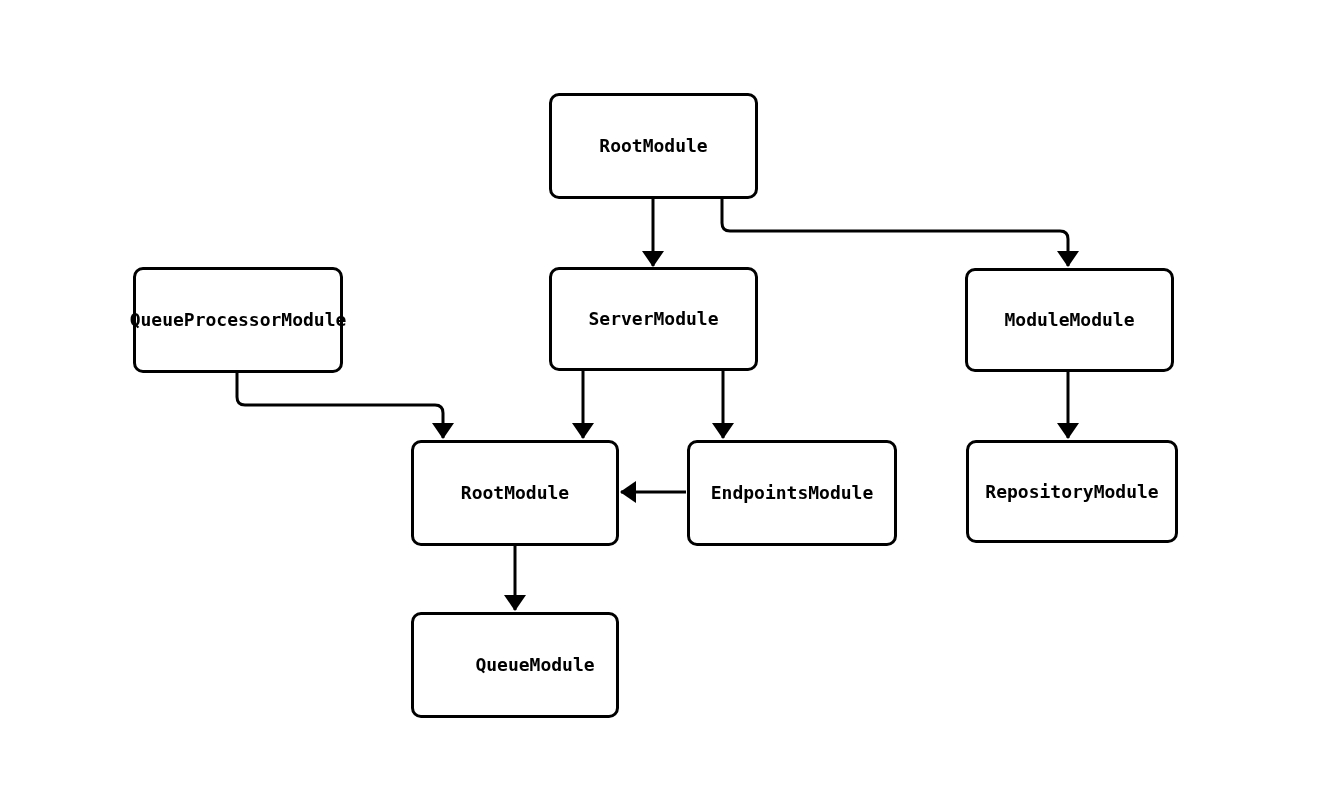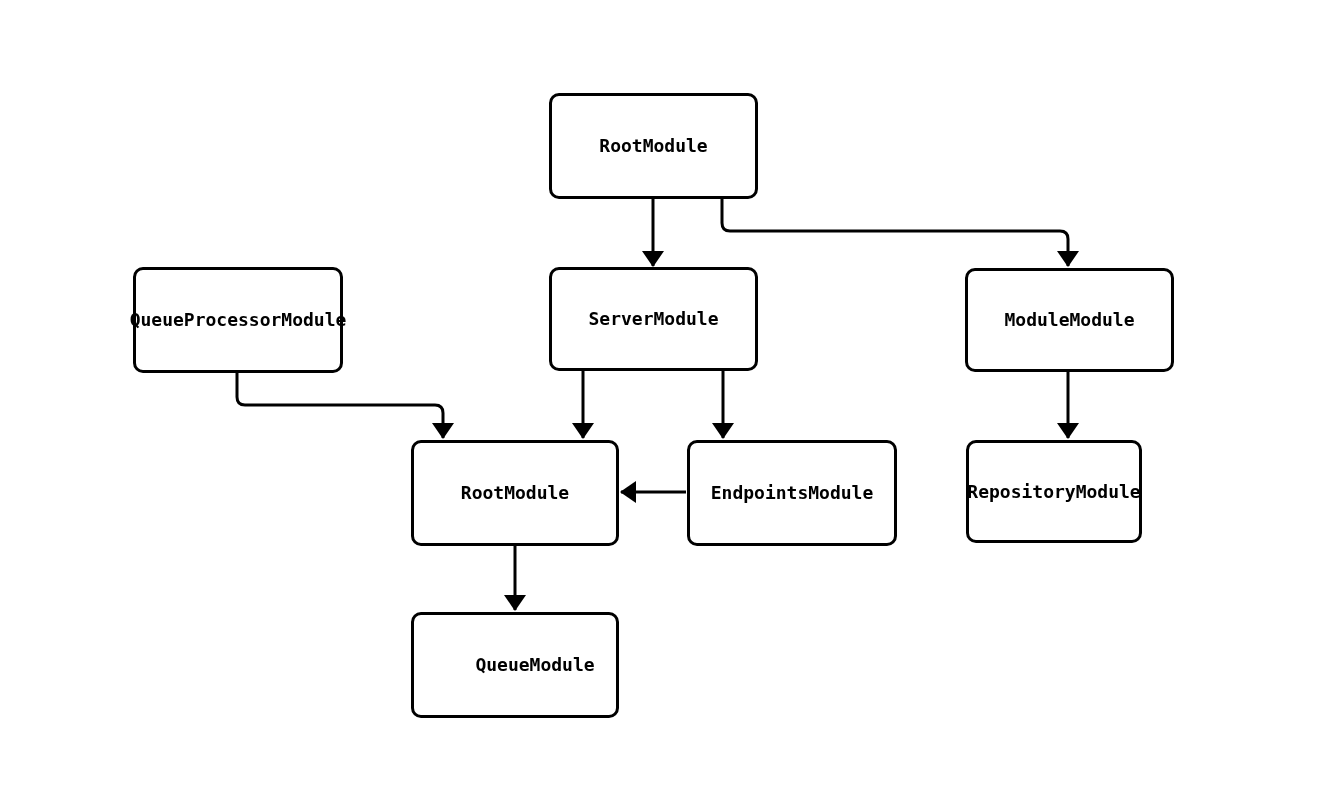--- a/index.html
+++ b/index.html
@@ -89,21 +89,21 @@
   <div class="node" style="left:411px; top:440px; width:208px; height:106px;">
     <span>Root</span>
     <span>Module</span>
   </div>
 
   <div class="node" style="left:687px; top:440px; width:210px; height:106px;align-items:center;">
     <span>Endpoints</span>
     <span>Module</span>
   </div>
 
-  <div class="node" style="left:966px; top:440px; width:176px; height:103px;">
+  <div class="node" style="left:966px; top:440px; width:212px; height:103px;">
     <span>Repository</span>
     <span>Module</span>
   </div>
 
   <div class="node" style="left:411px; top:612px; width:208px; height:106px;padding-left:40px;">
     <span>Queue</span>
     <span>Module</span>
   </div>
 
 </div>

